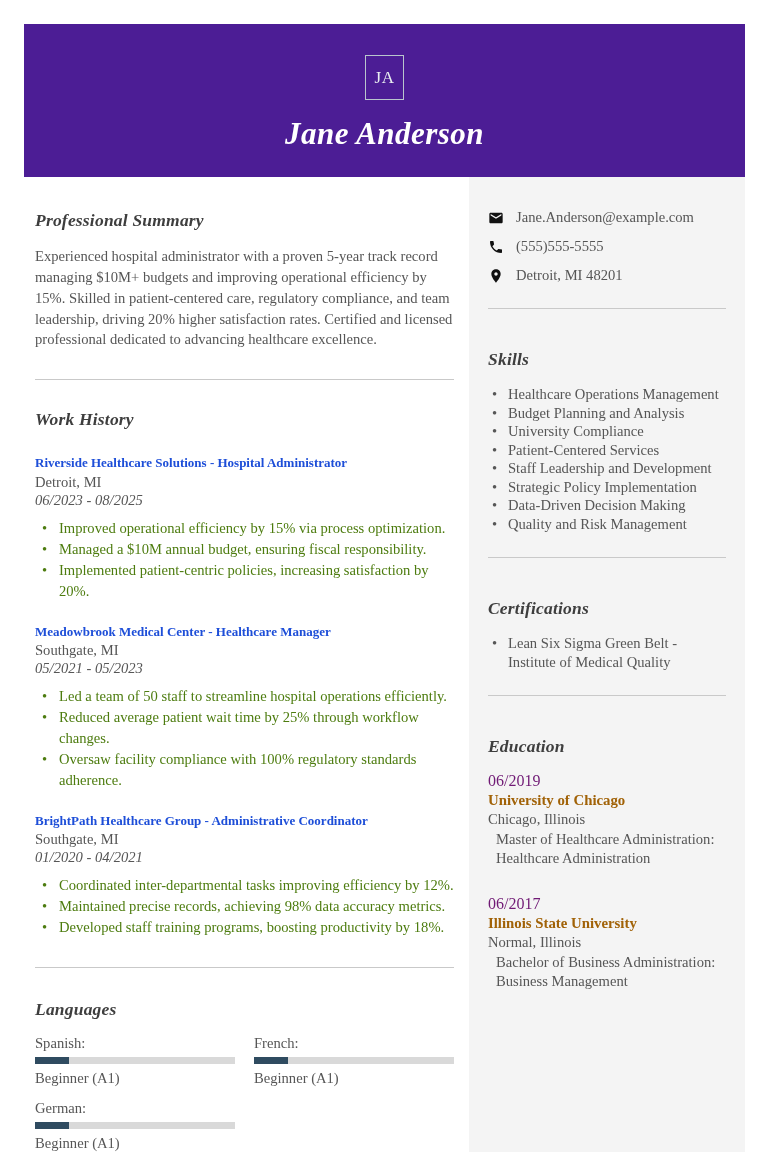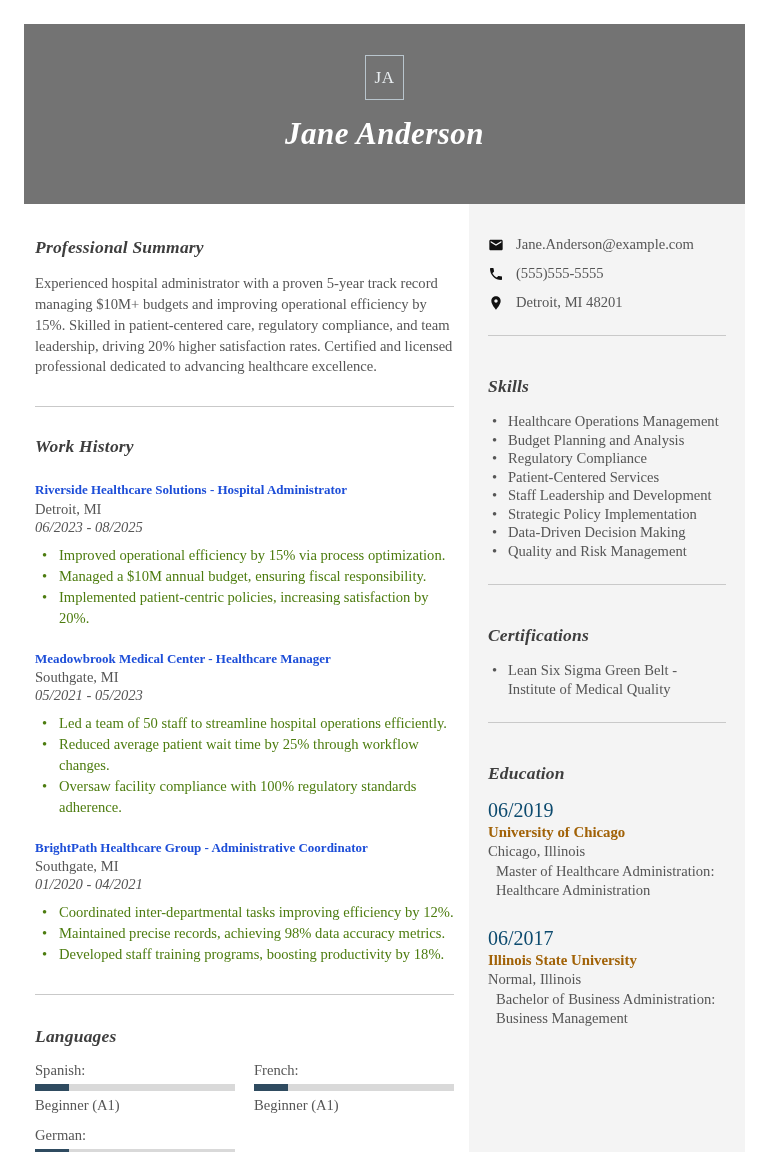--- a/index.html
+++ b/index.html
@@ -3,21 +3,21 @@
 <meta charset="utf-8">
 <style>
   * { margin: 0; padding: 0; box-sizing: border-box; }
   html, body { width: 768px; height: 1152px; background: #ffffff; overflow: hidden; }
   body { font-family: "Liberation Serif", serif; color: #565656; }
 
   .page { position: absolute; left: 24px; top: 24px; width: 721px; }
 
   
   .hdr {
-    height: 180px; background: #737373;
+    height: 153px; background: #4c1d95;
     display: flex; flex-direction: column; align-items: center;
     padding-top: 31px;
   }
   .monogram {
     width: 39px; height: 45px; border: 1px solid #b9c5cd;
     display: flex; align-items: center; justify-content: center;
     color: #e9eef1; font-size: 17px; letter-spacing: .5px;
   }
   .name {
     margin-top: 16px; color: #ffffff;
@@ -70,21 +70,21 @@
   .side .sec-h { margin-top: 40px; }
   ul.slist { list-style: none; margin-top: 15px; }
   ul.slist li {
     position: relative; padding-left: 20px;
     font-size: 14.6px; line-height: 1.27; color: #565656;
   }
   ul.slist li::before { content: "\2022"; position: absolute; left: 4px; top: 0; }
   ul.slist.spaced li { line-height: 1.27; }
   .edu { margin-top: 15px; }
   .edu + .edu { margin-top: 27px; }
-  .edu-date { font-size: 20px; color: #0c4a6e; }
+  .edu-date { font-size: 16px; color: #701a75; }
   .edu-school { font-size: 14.8px; font-weight: bold; color: #a16207; margin-top: 2px; }
   .edu-loc { font-size: 14.6px; color: #565656; margin-top: 2px; }
   .edu-degree { font-size: 14.6px; color: #565656; margin-top: 2px; line-height: 1.3; margin-left: 8px; }
 </style>
 </head>
 <body>
 
 <div class="page">
 
   <div class="hdr">
@@ -196,21 +196,21 @@
           <span class="c-val">Detroit, MI 48201</span>
         </div>
       </div>
 
       <hr class="rule">
 
       <div class="sec-h">Skills</div>
       <ul class="slist">
         <li>Healthcare Operations Management</li>
         <li>Budget Planning and Analysis</li>
-        <li>Regulatory Compliance</li>
+        <li>University Compliance</li>
         <li>Patient-Centered Services</li>
         <li>Staff Leadership and Development</li>
         <li>Strategic Policy Implementation</li>
         <li>Data-Driven Decision Making</li>
         <li>Quality and Risk Management</li>
       </ul>
 
       <hr class="rule">
 
       <div class="sec-h">Certifications</div>

